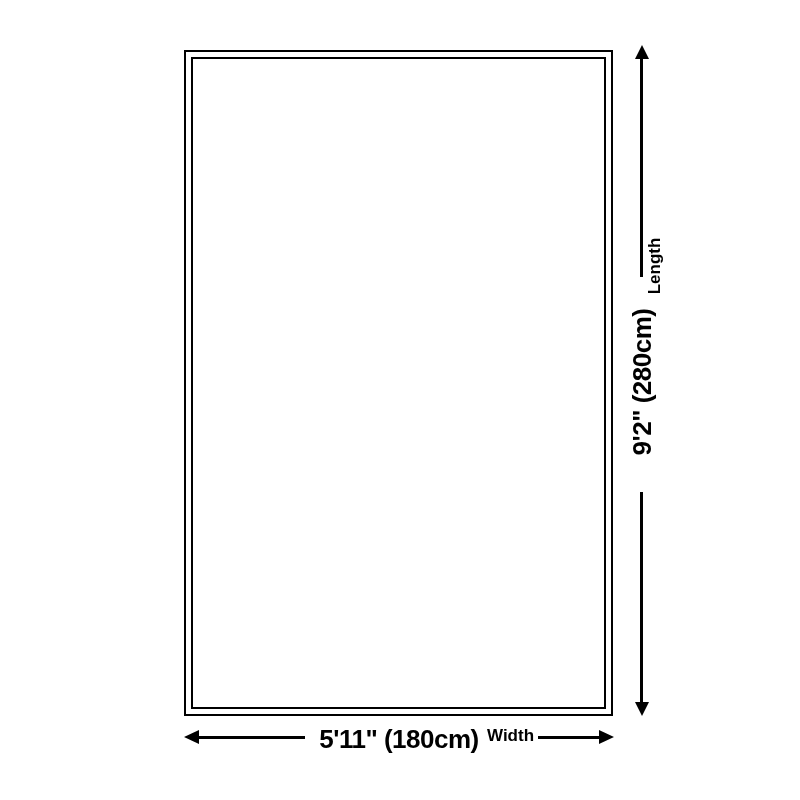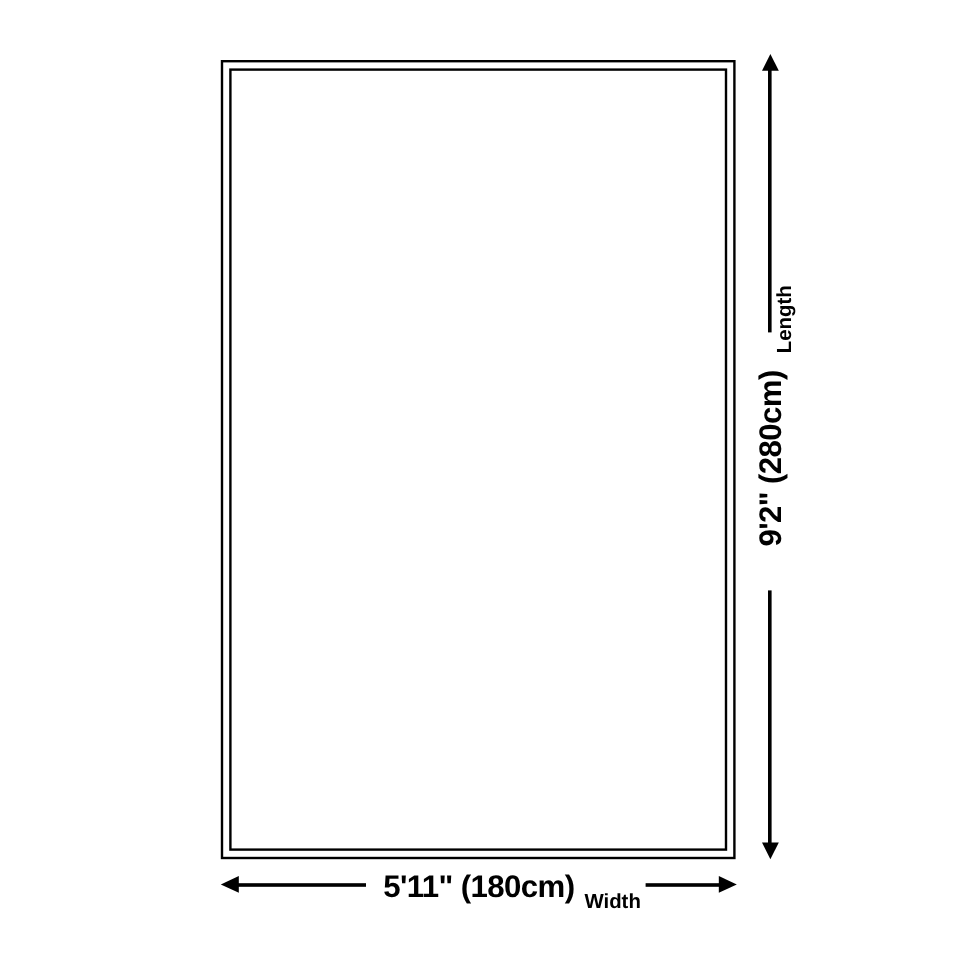--- a/index.html
+++ b/index.html
@@ -78,21 +78,21 @@
     font-weight: 700;
     white-space: nowrap;
     line-height: 1;
     color: #000000;
   }
   .width-value {
     left: 399px; top: 739px;
     transform: translate(-50%, -50%);
   }
   .width-sublabel {
-    left: 487px; top: 743px;
+    left: 487px; top: 727px;
   }
   .length-value {
     left: 642px; top: 382px;
     transform: translate(-50%, -50%) rotate(-90deg);
   }
   .length-sublabel {
     left: 654px; top: 266px;
     transform: translate(-50%, -50%) rotate(-90deg);
   }
 </style>

